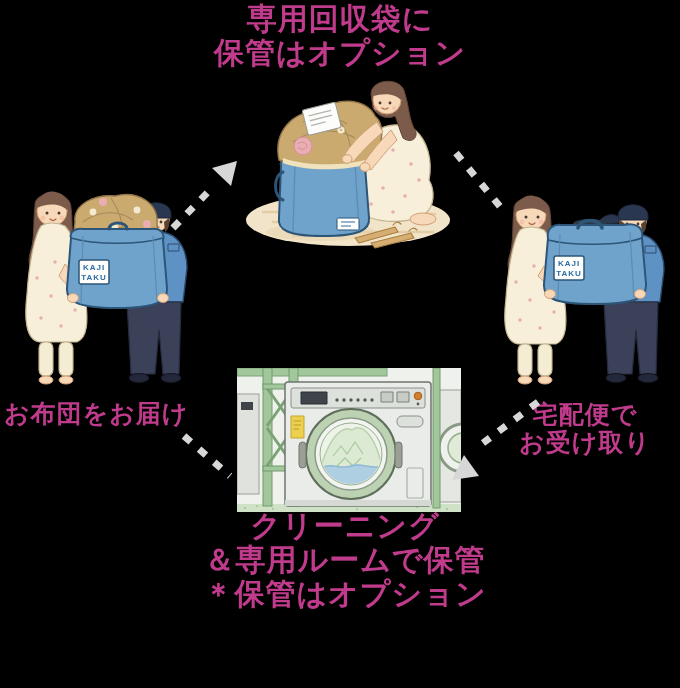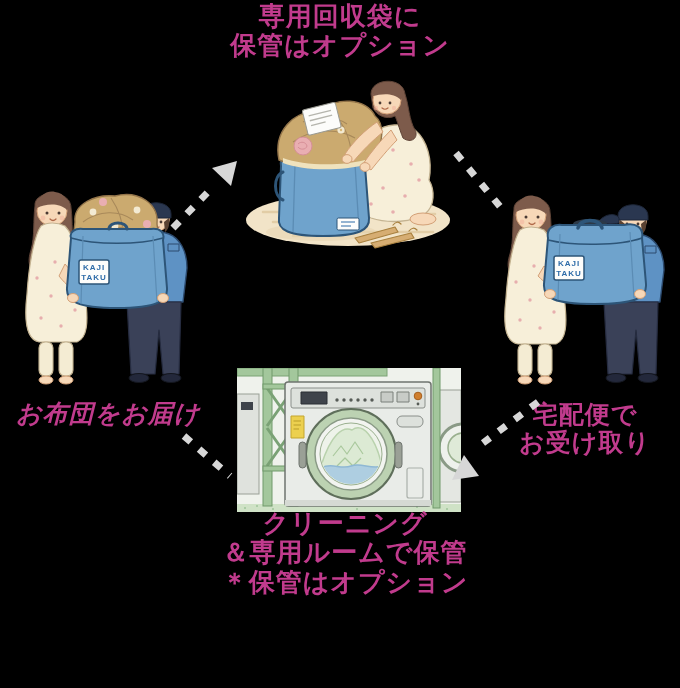--- a/index.html
+++ b/index.html
@@ -10,21 +10,21 @@
   }
   .abs{position:absolute;}
   .step-label{
     color:var(--accent-pink,#c13b8d);
     font-weight:800;
     letter-spacing:1px;
     line-height:1.13;
     white-space:nowrap;
   }
   .center{text-align:center;}
-  .fs26{font-size:26px;}
+  .fs26{font-size:30px;}
   .fs25{font-size:25px;}
   .arrow-dash{stroke:var(--arrow-gray,#d7d7d7);stroke-width:7;fill:none;}
   .arrow-head{fill:var(--arrow-gray,#d7d7d7);}
   svg text{font-family:"Liberation Sans","DejaVu Sans",sans-serif;}
 </style>
 </head>
 <body>
 
 <div class="stage">
 
@@ -303,21 +303,21 @@
             <path d="M84 100 C94 94 104 102 114 98 C124 94 134 102 146 98" stroke="#8fb8d4" stroke-width="1.5" fill="none"></path>
           </g>
           <rect x="62" y="74" width="7" height="26" rx="3.5" fill="#9aa096" stroke="#6f746f" stroke-width="1"></rect>
           <rect x="158" y="74" width="7" height="26" rx="3.5" fill="#9aa096" stroke="#6f746f" stroke-width="1"></rect>
         </g>
         <rect x="170" y="100" width="16" height="30" rx="2" fill="none" stroke="#aab0aa" stroke-width="1.2"></rect>
       </g>
     </svg>
   </div>
 
-  <div class="abs step-label fs25" style="left:16px;top:399px;font-style:italic;">
+  <div class="abs step-label fs25" style="left:4px;top:399px;">
     <div>お布団をお届け</div>
   </div>
 
   <div class="abs step-label fs26 center" style="left:195px;top:509px;width:300px;">
     <div>クリーニング</div>
     <div>＆専用ルームで保管</div>
     <div>＊保管はオプション</div>
   </div>
 
   <div class="abs step-label fs25 center" style="left:500px;top:400px;width:170px;">

